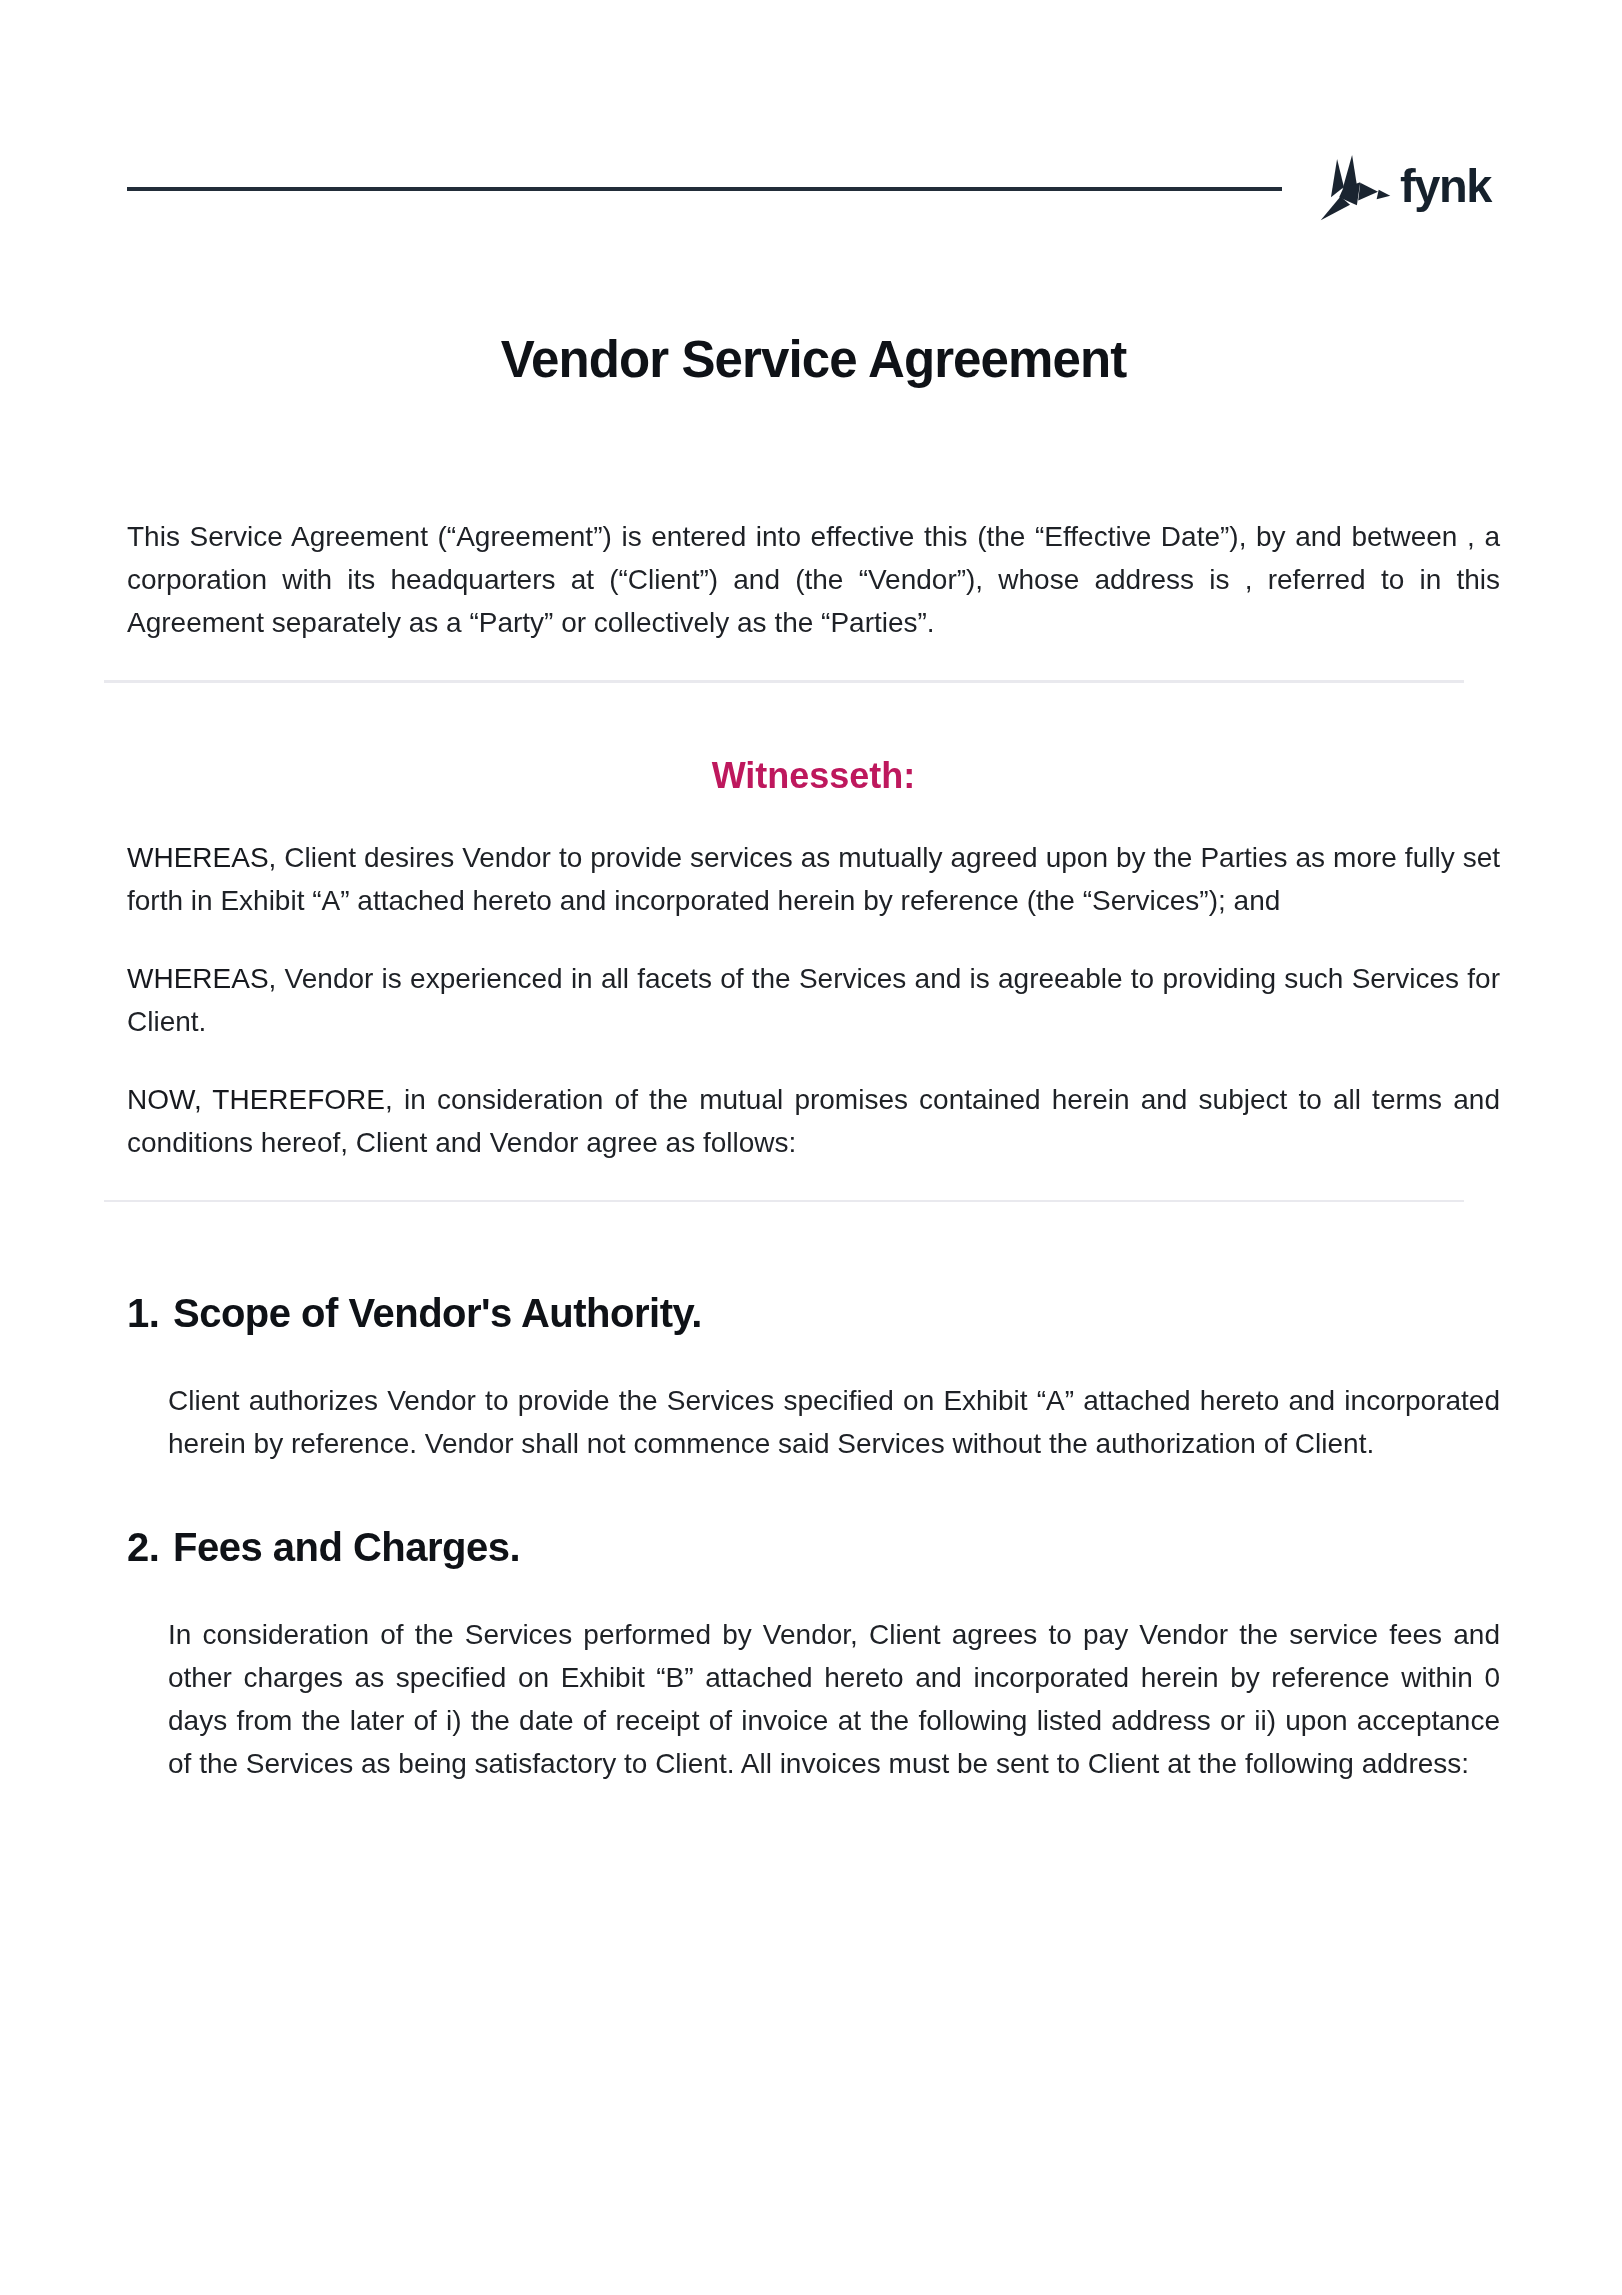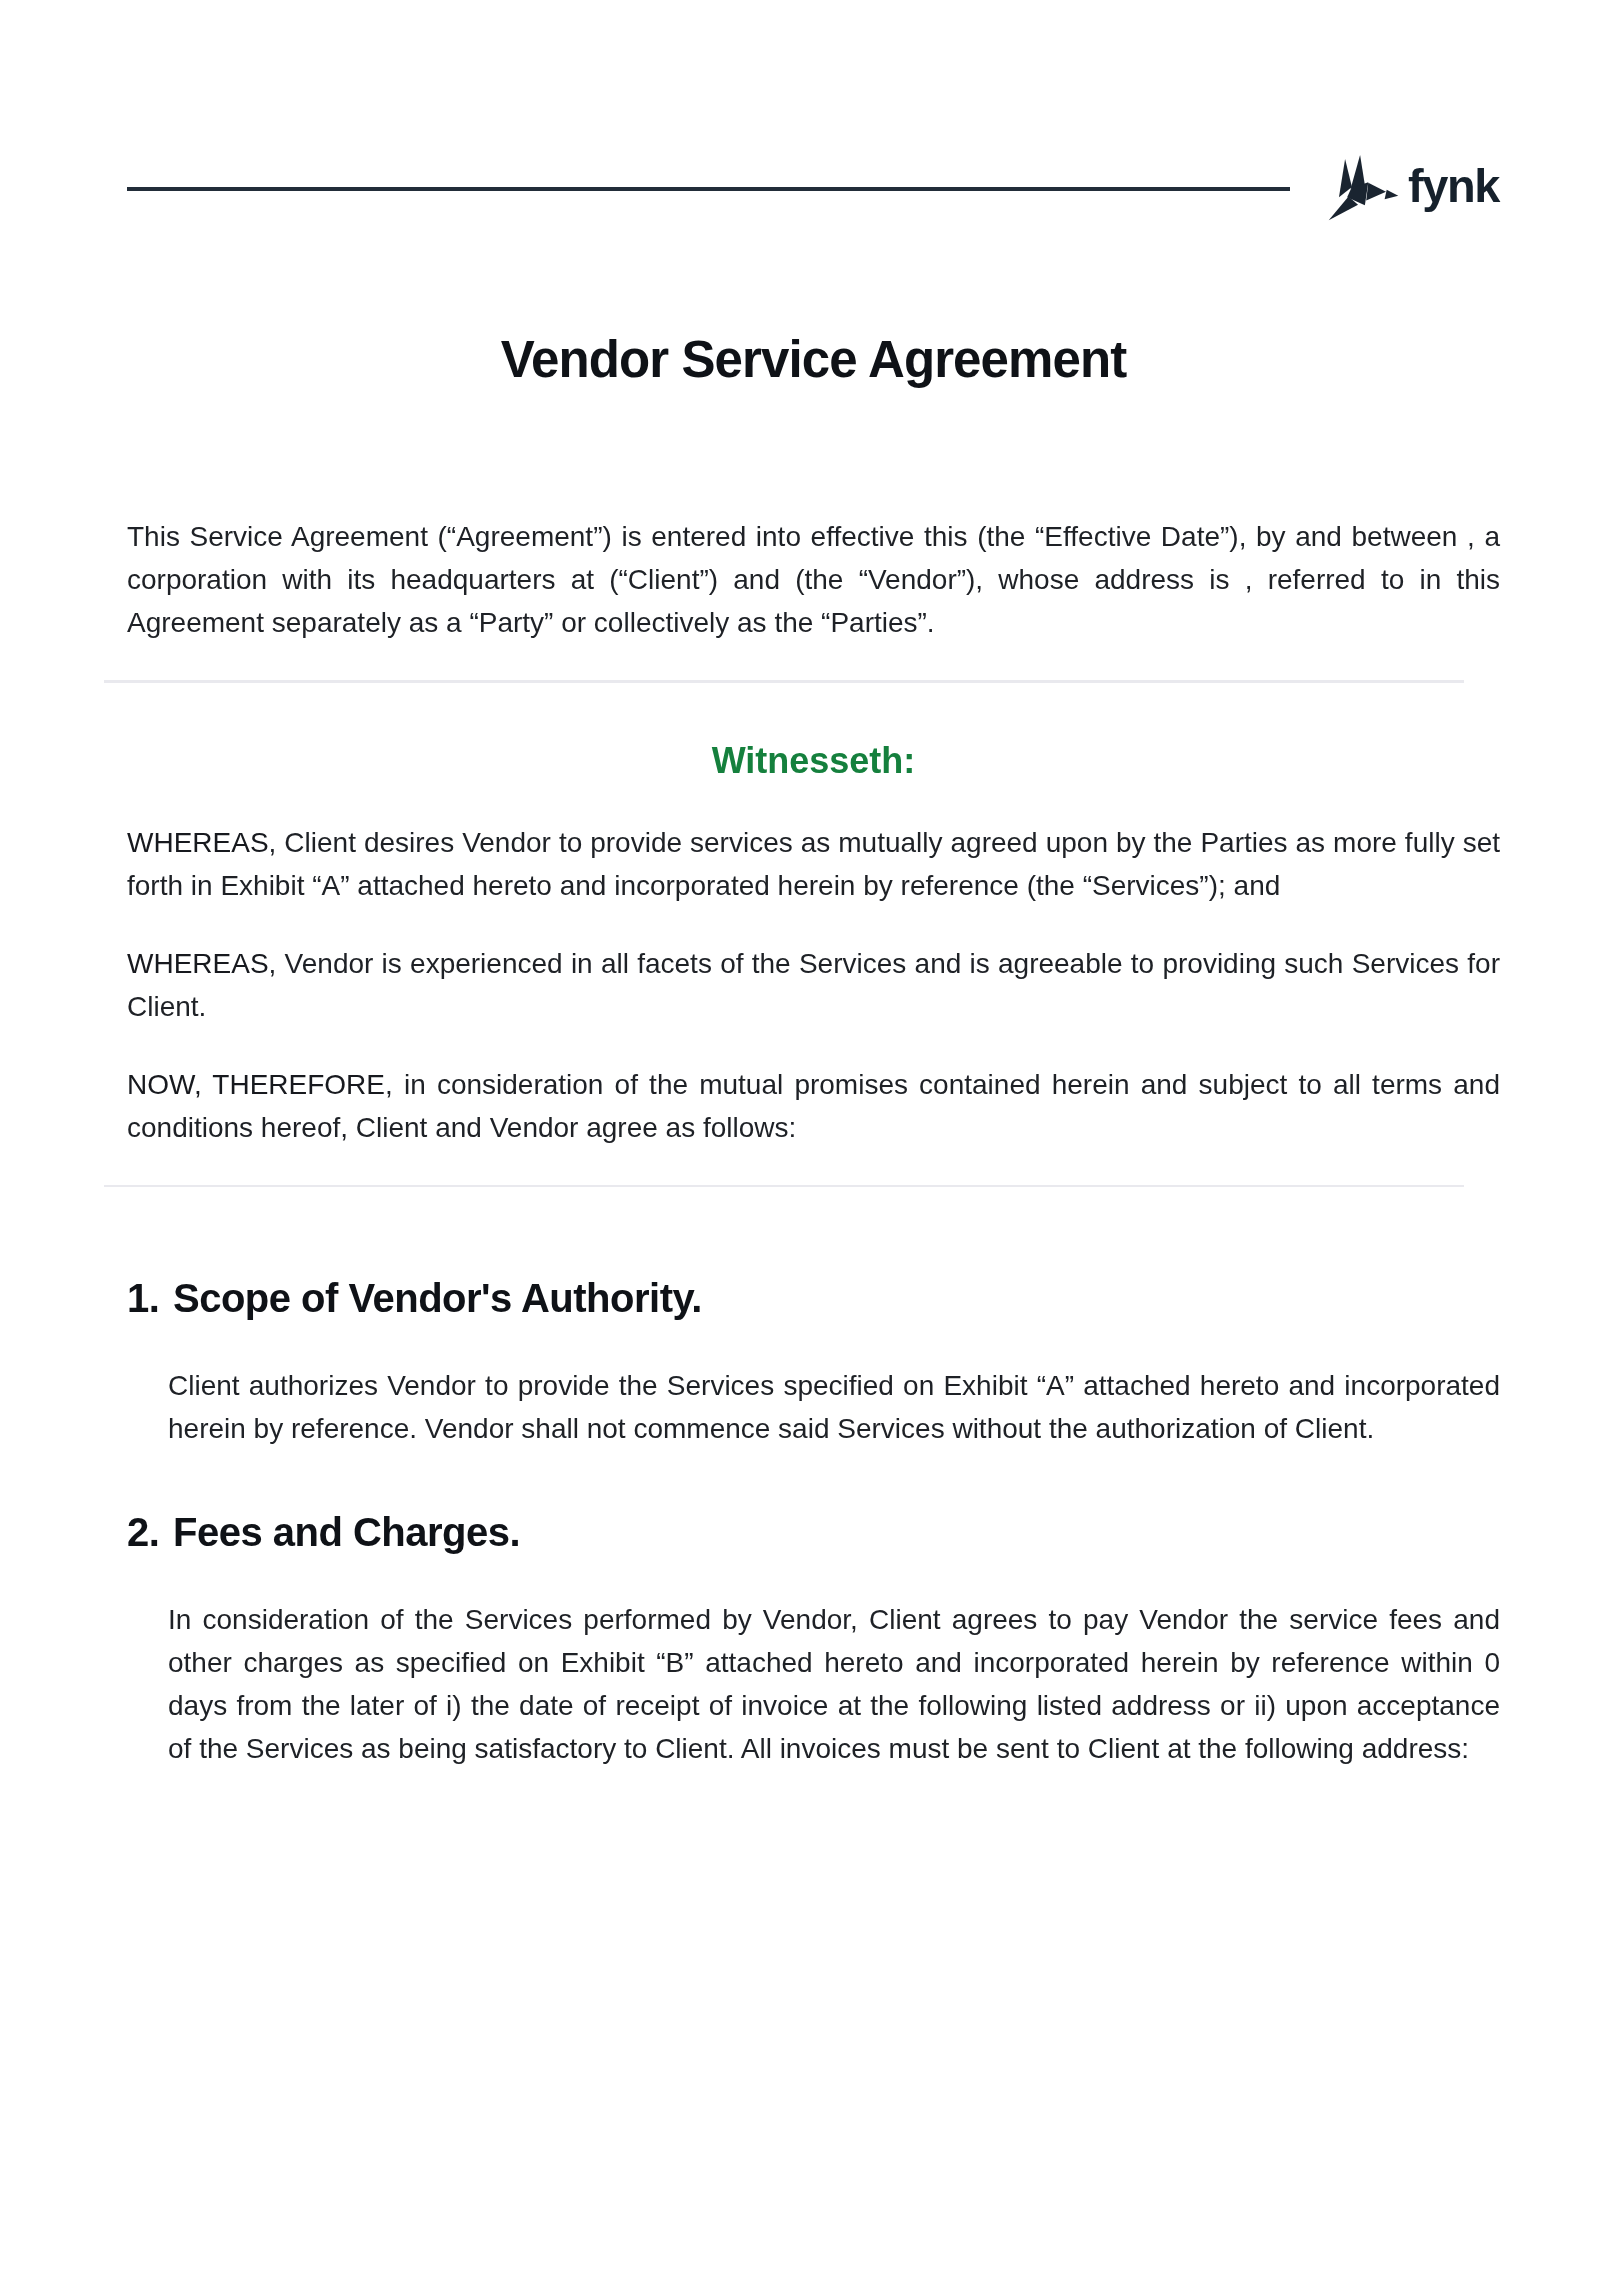--- a/index.html
+++ b/index.html
@@ -10,21 +10,21 @@
     height: 2296px;
     background: #ffffff;
     font-family: "Liberation Sans", "DejaVu Sans", sans-serif;
     color: #1e2126;
     overflow: hidden;
   }
 
   
   .header {
     position: absolute;
-    top: 147px; left: 127px; right: 124px;
+    top: 147px; left: 127px; right: 132px;
     height: 84px;
     display: flex;
     align-items: center;
   }
   .header-rule {
     flex: 1;
     height: 4.5px;
     background: #222d39;
     margin-right: 36px;
   }
@@ -56,26 +56,26 @@
     color: #1e2126;
   }
   p.intro { margin: 113px 0 0 0; }
   hr.divider {
     border: none;
     height: 2.7px;
     background: #e9e9ee;
     margin: 36px 36px 0 -23px;
   }
   h2.witnesseth {
-    margin: 52px 0 0 0;
+    margin: 67px 0 0 0;
     text-align: center;
     font-size: 36px;
     line-height: 51px;
     font-weight: 700;
-    color: #15803d;
+    color: #be185d;
   }
   p.clause { margin: 35px 0 0 0; }
   p.clause strong { font-weight: 400; color: #17191e; }
 
   .sec-heading {
     margin: 84px 0 0 0;
     display: flex;
     gap: 13.6px;
     font-size: 40px;
     line-height: 55px;

